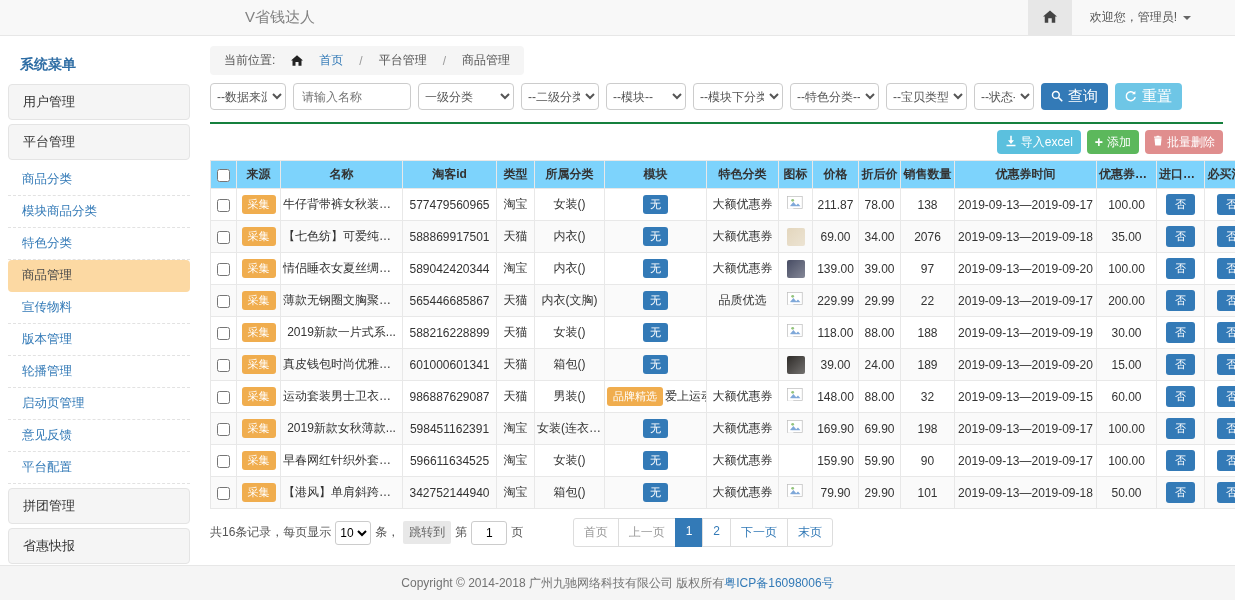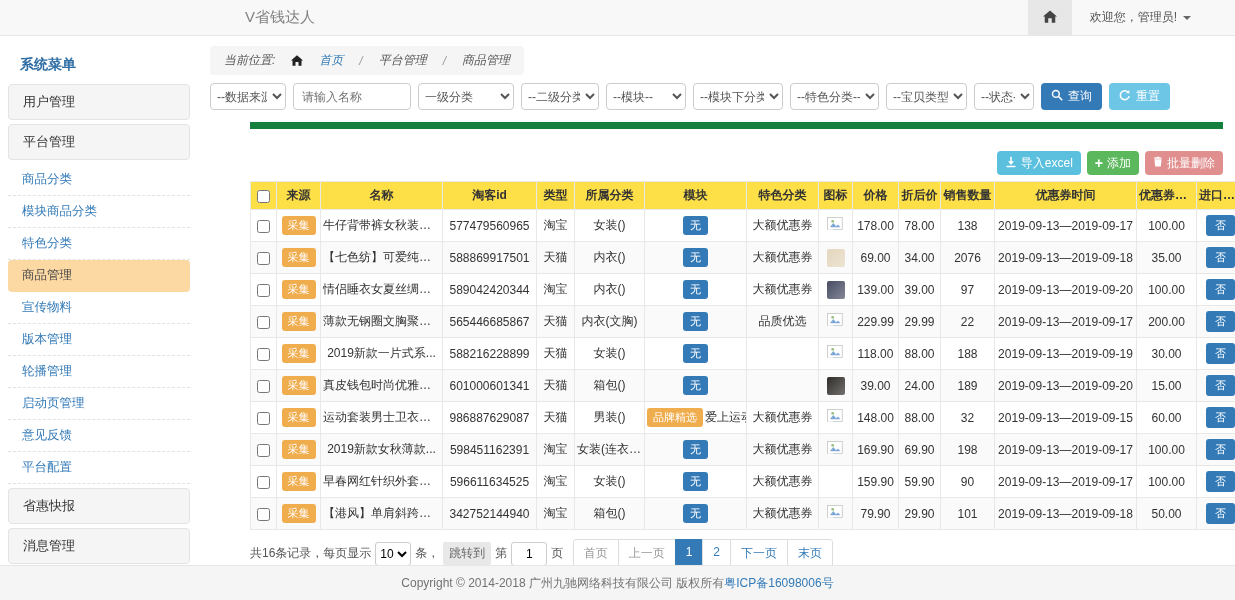--- a/index.html
+++ b/index.html
@@ -20,54 +20,54 @@
   .layout{display:flex;align-items:flex-start;}
   
   .sidebar{width:182px;margin:8px 0 0 8px;flex:none;}
   .side-title{color:#2e6da4;font-weight:bold;font-size:14px;padding:12px 12px 10px;}
   .side-group{background:#f5f5f5;border:1px solid #e4e4e4;border-radius:4px;margin-bottom:4px;padding:8px 14px;font-size:13px;color:#333;cursor:pointer;}
   .side-sub{background:#fff;margin-bottom:4px;}
   .side-item{padding:7px 14px;font-size:12.5px;color:#337ab7;border-bottom:1px dashed #e2e2e2;cursor:pointer;}
   .side-item.active{background:#fcd9a3;color:#4a4a4a;border-radius:4px;border-bottom-color:transparent;}
   
   .main{flex:1;padding:10px 12px 0 20px;min-width:0;}
-  .breadcrumb{display:inline-flex;align-items:center;gap:16px;background:#f5f5f5;border-radius:4px;padding:6px 14px;color:#555;font-style:italic;}
+  .breadcrumb{display:inline-flex;align-items:center;gap:16px;background:#f5f5f5;border-radius:4px;padding:6px 14px;color:#555;}
   .breadcrumb .bc-home-ic{color:#222;display:inline-flex;}
   .bc-link{color:#337ab7;cursor:pointer;}
   .bc-sep{color:#9a9a9a;}
   .bc-cur{color:#555;}
   
   .filter-bar{display:flex;align-items:center;gap:7px;margin-top:8px;flex-wrap:nowrap;}
   .filter-fields{display:flex;align-items:center;gap:7px;}
   .f-select{height:27px;border:1px solid #ccc;border-radius:4px;background:#fff;color:#555;font-size:12px;padding:0 2px;font-family:inherit;}
   .filter-fields .f-select:nth-child(1){width:76px;}
   .filter-fields .f-input{width:118px;padding-left:8px;}
   .filter-fields .f-select:nth-child(3){width:96px;}
   .filter-fields .f-select:nth-child(4){width:78px;}
   .filter-fields .f-select:nth-child(5){width:80px;}
   .filter-fields .f-select:nth-child(6){width:90px;}
   .filter-fields .f-select:nth-child(7){width:89px;}
   .filter-fields .f-select:nth-child(8){width:81px;}
   .filter-fields .f-select:nth-child(9){width:60px;}
   .f-input{height:27px;border:1px solid #ccc;border-radius:4px;padding:0 8px;font-size:12px;color:#555;font-family:inherit;}
-  .btn{border:none;border-radius:4px;color:#fff;font-size:12px;height:27px;padding:0 10px;display:inline-flex;align-items:center;gap:5px;cursor:pointer;font-family:inherit;}
+  .btn{border:none;border-radius:4px;color:#fff;font-size:15px;height:27px;padding:0 10px;display:inline-flex;align-items:center;gap:5px;cursor:pointer;font-family:inherit;}
   .btn-search{background:#337ab7;}
   .btn-reset{background:#6ec6e6;text-align:right;}
   
-  .panel{border-top:7px solid #15803d;margin-top:12px;padding-top:22px;margin-left:40px;}
+  .panel{border-top:2px solid #15803d;margin-top:12px;padding-top:6px;}
   .toolbar{display:flex;justify-content:flex-end;gap:6px;}
   .btn-sm{height:24px;padding:0 8px;border:none;border-radius:4px;color:#fff;font-size:12px;display:inline-flex;align-items:center;gap:4px;cursor:pointer;font-family:inherit;}
   .btn-import{background:#5bc0de;}
   .btn-add{background:#5cb85c;}
   .btn-batch{background:#e08e8e;}
   .plus{font-size:14px;font-weight:bold;line-height:1;}
   
   table{width:100%;border-collapse:collapse;table-layout:fixed;margin-top:6px;}
   th,td{border:1px solid #e8e8e8;text-align:center;padding:5px 2px;font-size:12px;white-space:nowrap;overflow:hidden;text-overflow:ellipsis;height:27px;}
-  th{font-weight:bold;color:#333;background:#fde047;}
+  th{font-weight:bold;color:#333;background:#7dd3fc;}
   tbody tr:nth-child(even) td{background:#fafafa;}
   .badge-orange{background:#f0ad4e;color:#fff;border-radius:3px;padding:2px 6px;font-size:11px;display:inline-block;}
   .badge-blue{background:#337ab7;color:#fff;border-radius:3px;padding:2px 7px;font-size:11px;display:inline-block;}
   .tag-blue{background:#337ab7;color:#fff;border:none;border-radius:3px;padding:3px 9px;font-size:11px;cursor:pointer;font-family:inherit;}
   .thumb{width:18px;height:18px;border-radius:2px;display:inline-block;vertical-align:middle;}
   .mod-wrap{display:inline-flex;align-items:center;gap:2px;max-width:100%;}
   input[type=checkbox]{width:13px;height:13px;margin:0;vertical-align:middle;}
   
   .pager-row{display:flex;align-items:center;margin-top:9px;color:#555;}
   .pager-left{display:flex;align-items:center;gap:4px;}
@@ -115,20 +115,21 @@
           <div class="side-item">模块商品分类</div>
           <div class="side-item">特色分类</div>
           <div class="side-item active">商品管理</div>
           <div class="side-item">宣传物料</div>
           <div class="side-item">版本管理</div>
           <div class="side-item">轮播管理</div>
           <div class="side-item">启动页管理</div>
           <div class="side-item">意见反馈</div>
           <div class="side-item">平台配置</div>
         </div>
+        <div class="side-group">拼团管理</div>
         <div class="side-group">省惠快报</div>
         <div class="side-group">消息管理</div>
       </nav>
   </aside>
 
   <main class="main">
     <div class="breadcrumb">
       <span>当前位置:</span>
       <span class="bc-home-ic">
         <svg width="12" height="11" viewBox="0 0 16 14">
@@ -250,21 +251,21 @@
               <td><span class="mod-wrap">
                   <span class="badge-blue">无</span>
                 </span></td>
               <td>大额优惠券</td>
               <td><span><svg width="17" height="15" viewBox="0 0 24 21">
                     <rect x="0.5" y="0.5" width="21" height="17" fill="#fff" stroke="#bdbdbd"></rect>
                     <path d="M4 14.5l5-6 4 4.5 2.5-2.5 3.5 4z" fill="#7fa8d9"></path>
                     <circle cx="8" cy="6" r="2" fill="#93c47d"></circle>
                     <path d="M0.5 18l5-3.5 4 3.5z" fill="#fff"></path>
                   </svg></span></td>
-              <td>178.00</td>
+              <td>211.87</td>
               <td>78.00</td>
               <td>138</td>
               <td>2019-09-13—2019-09-17</td>
               <td>100.00</td>
               <td><button class="tag-blue">否</button></td>
               <td><button class="tag-blue">否</button></td>
             </tr>
             <tr>
               <td><input type="checkbox" style=""></td>
               <td><span class="badge-orange">采集</span></td>

